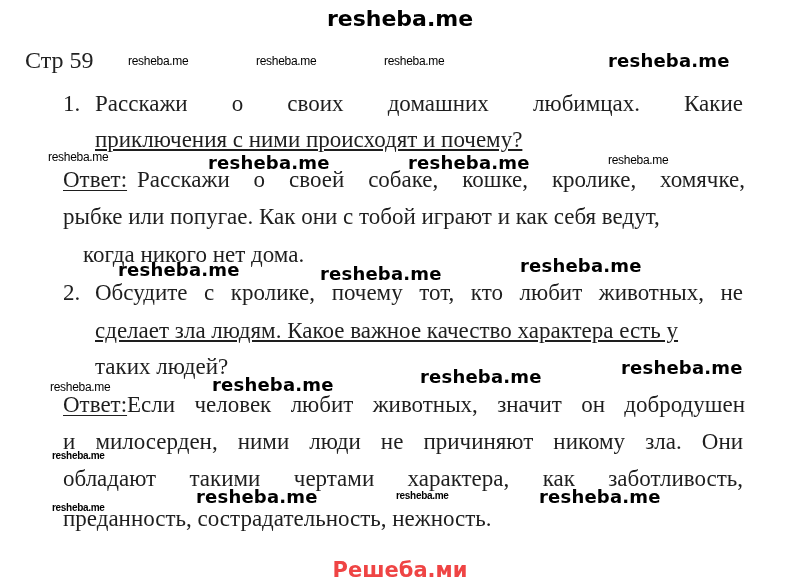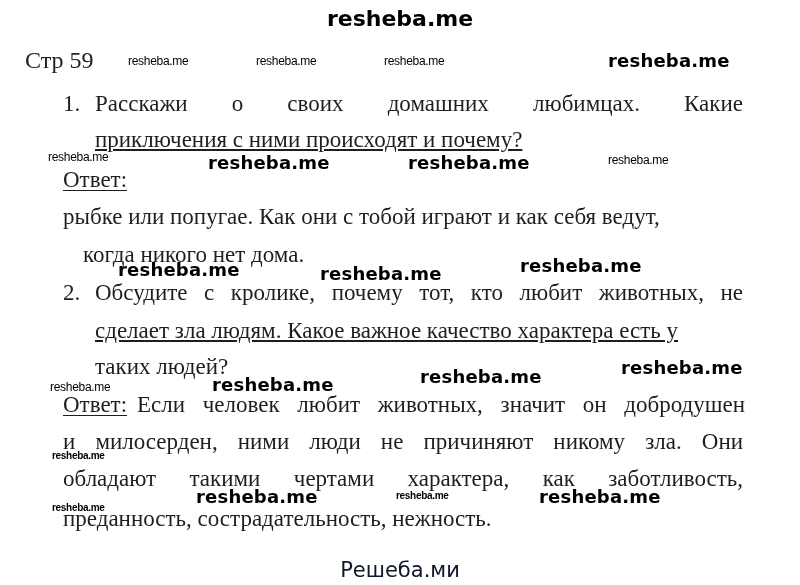--- a/index.html
+++ b/index.html
@@ -60,23 +60,23 @@
       font-weight: bold;
       font-size: 22px;
       color: #000;
     }
     .footer-wm {
       position: absolute;
       left: 0; right: 0;
       top: 558px;
       text-align: center;
       font-family: "DejaVu Sans", "Liberation Sans", sans-serif;
-      font-weight: normal;
+      font-weight: bold;
       font-size: 21px;
-      color: #0f172a;
+      color: #ef4444;
     }
     .ans-label {
       text-decoration: underline;
       text-underline-offset: 3px;
       text-decoration-thickness: 1px;
     }
     .page-label {
       position: absolute;
       left: 25px;
       top: 47px;
@@ -101,41 +101,42 @@
 <div class="line serif just" style="left:95px; top:92px; width:648px;">Расскажи о своих домашних любимцах. Какие</div>
 <div class="line serif" style="left:95px; top:128px;text-decoration:underline;">приключения с ними происходят и почему?</div>
 
 <div class="wm wm-small" style="left:48px; top:151px;">resheba.me</div>
 <div class="wm wm-big" style="left:208px; top:154px;">resheba.me</div>
 <div class="wm wm-big" style="left:408px; top:154px;">resheba.me</div>
 <div class="wm wm-small" style="left:608px; top:154px;">resheba.me</div>
 
 <div class="line serif" style="left:63px; top:168px; width:682px; display:flex;">
   <span class="ans-label">Ответ:</span>
+  <span class="just" style="flex:1; margin-left:10px;">Расскажи о своей собаке, кошке, кролике, хомячке,</span>
 </div>
 <div class="line serif" style="left:63px; top:205px;text-align:center;">рыбке или попугае. Как они с тобой играют и как себя ведут,</div>
 <div class="line serif" style="left:63px; top:243px;margin-left:20px;">когда никого нет дома.</div>
 
 <div class="wm wm-big" style="left:118px; top:261px;">resheba.me</div>
 <div class="wm wm-big" style="left:320px; top:265px;">resheba.me</div>
 <div class="wm wm-big" style="left:520px; top:257px;">resheba.me</div>
 
 <div class="line serif" style="left:63px; top:281px;">2.</div>
 <div class="line serif just" style="left:95px; top:281px; width:648px;">Обсудите с кролике, почему тот, кто любит животных, не</div>
 <div class="line serif" style="left:95px; top:319px;text-decoration:underline;">сделает зла людям. Какое важное качество характера есть у</div>
 <div class="line serif" style="left:95px; top:355px;">таких людей?</div>
 
 <div class="wm wm-small" style="left:50px; top:381px;">resheba.me</div>
 <div class="wm wm-big" style="left:212px; top:376px;">resheba.me</div>
 <div class="wm wm-big" style="left:420px; top:368px;">resheba.me</div>
 <div class="wm wm-big" style="left:621px; top:359px;">resheba.me</div>
 
 <div class="line serif" style="left:63px; top:393px; width:682px; display:flex;">
   <span class="ans-label">Ответ:</span>
-  <span class="just" style="flex:1; margin-left:10px;">Если человек любит животных, значит он добродушен</span>
+  <span class="just" style="flex:1; margin-left:0;">Если человек любит животных, значит он добродушен</span>
 </div>
 <div class="line serif just" style="left:63px; top:430px; width:680px;">и милосерден, ними люди не причиняют никому зла. Они</div>
 
 <div class="wm wm-tiny" style="left:52px; top:451px;">resheba.me</div>
 
 <div class="line serif just" style="left:63px; top:467px; width:680px;">обладают такими чертами характера, как заботливость,</div>
 
 <div class="wm wm-big" style="left:196px; top:488px;">resheba.me</div>
 <div class="wm wm-tiny" style="left:396px; top:491px;">resheba.me</div>
 <div class="wm wm-big" style="left:539px; top:488px;">resheba.me</div>

